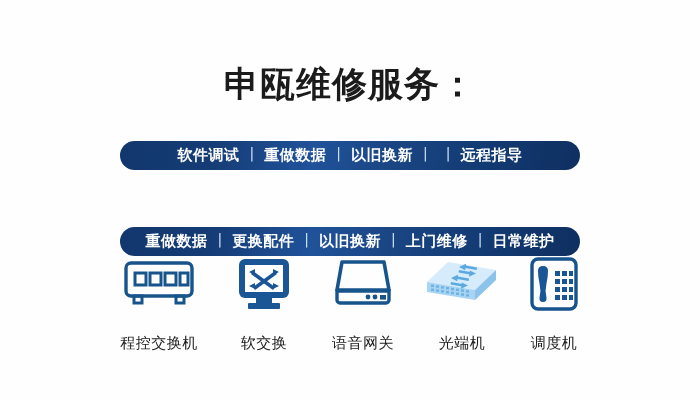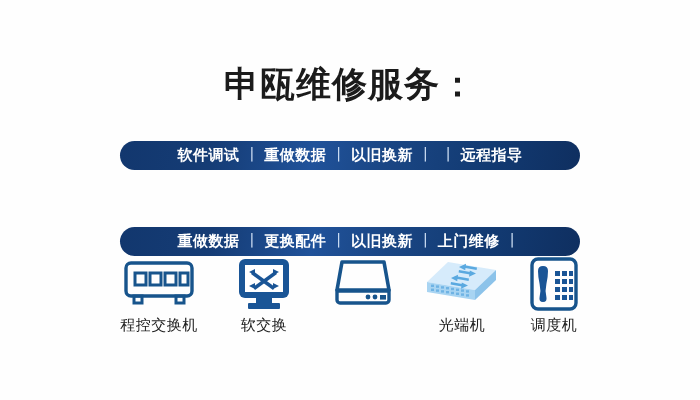--- a/index.html
+++ b/index.html
@@ -106,21 +106,21 @@
   }
   .icon-cell.wide { width: 118px; }
   .icon-cell.narrow { width: 92px; }
   .icon-art {
     height: 64px;
     display: flex;
     align-items: center;
     justify-content: center;
   }
   .icon-label {
-    margin-top: 0;
+    margin-top: 18px;
     font-size: 15px;
     color: #1d1d1d;
     white-space: nowrap;
     letter-spacing: 0.5px;
   }
 </style>
 </head>
 <body>
 
 <div class="page">
@@ -143,20 +143,21 @@
   <div class="pill pill-2">
     <div class="pill-items">
       <span class="pill-item">重做数据</span>
       <span class="pill-sep">|</span>
       <span class="pill-item">更换配件</span>
       <span class="pill-sep">|</span>
       <span class="pill-item">以旧换新</span>
       <span class="pill-sep">|</span>
       <span class="pill-item">上门维修</span>
       <span class="pill-sep">|</span>
+      <span class="pill-item">日常维护</span>
     </div>
   </div>
 
   <div class="icons-row">
 
     <div class="icon-cell wide">
       <div class="icon-art">
         <svg width="74" height="52" viewBox="0 0 74 52" aria-hidden="true">
           <rect x="4" y="5" width="66" height="33" rx="5" ry="5" fill="none" stroke="#17548c" stroke-width="3.4"></rect>
           <rect x="13" y="15" width="11" height="12" fill="none" stroke="#17548c" stroke-width="3"></rect>
@@ -193,20 +194,21 @@
     <div class="icon-cell">
       <div class="icon-art">
         <svg width="66" height="52" viewBox="0 0 66 52" aria-hidden="true">
           <path d="M12 4 H54 L59 32 H7 Z" fill="none" stroke="#17548c" stroke-width="3.6" stroke-linejoin="round"></path>
           <path d="M7 33 H59 V42 A3 3 0 0 1 56 45 H10 A3 3 0 0 1 7 42 Z" fill="none" stroke="#17548c" stroke-width="3.4"></path>
           <circle cx="38" cy="39" r="2.4" fill="#17548c"></circle>
           <circle cx="45" cy="39" r="2.4" fill="#17548c"></circle>
           <rect x="50" y="37" width="6" height="4.6" fill="#17548c"></rect>
         </svg>
       </div>
+      <div class="icon-label">语音网关</div>
     </div>
 
 
     <div class="icon-cell narrow">
       <div class="icon-art">
         <svg width="74" height="56" viewBox="0 0 74 56" aria-hidden="true">
 
           <path d="M23 6 L71 14 L50 34 L2 26 Z" fill="#d6ebfb"></path>
 
           <path d="M2 26 L50 34 L50 44 L2 36 Z" fill="#a8d4f2"></path>

